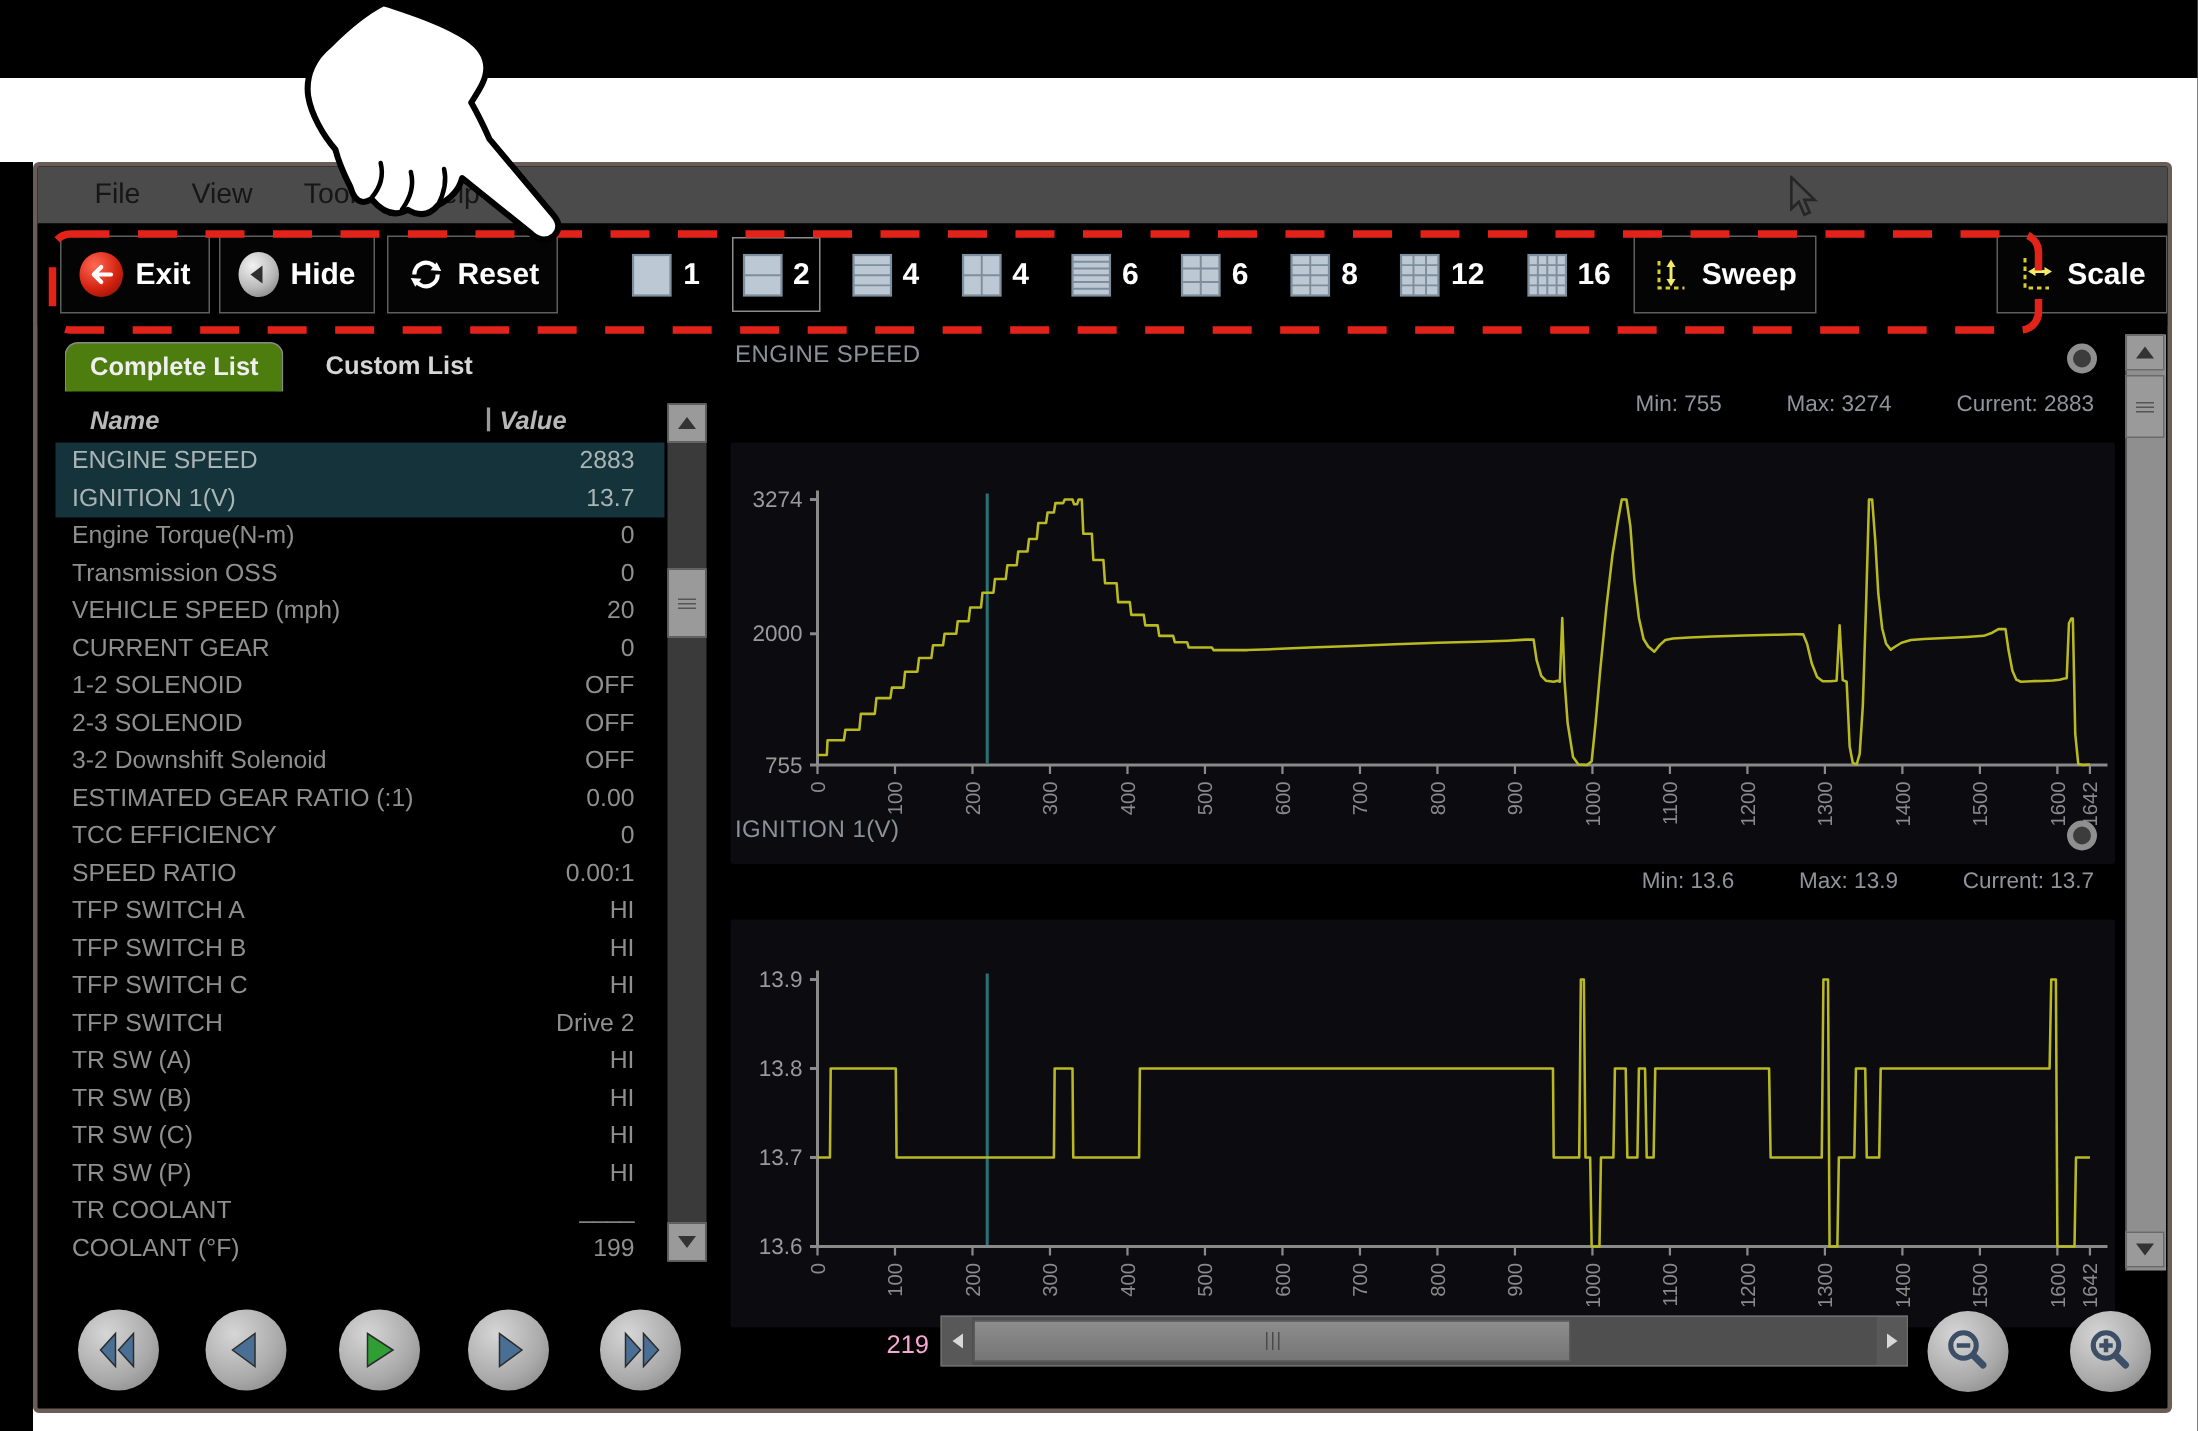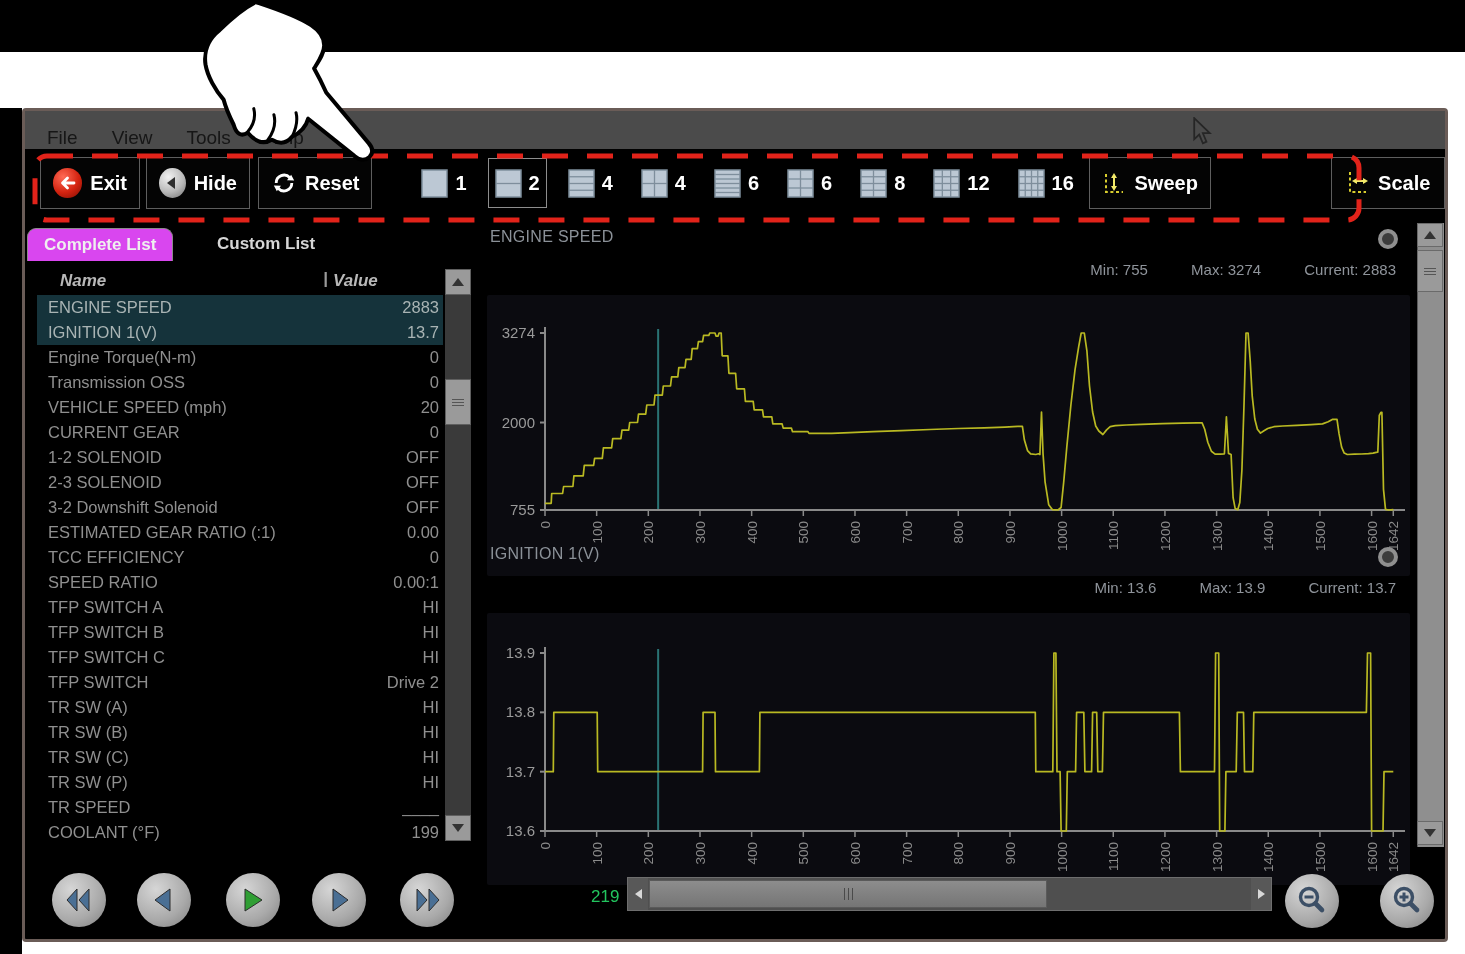--- a/index.html
+++ b/index.html
@@ -5,62 +5,62 @@
   html,body{margin:0;padding:0;}
   body{width:1465px;height:954px;background:#ffffff;font-family:"Liberation Sans",sans-serif;position:relative;overflow:hidden;}
   .abs{position:absolute;}
   
   #top-black-bar{left:0;top:0;width:1465px;height:52px;background:#000;}
   #left-black-strip{left:0;top:108px;width:22px;height:846px;background:#000;}
   
   #app-window{left:22px;top:108px;width:1426px;height:834px;background:#000;border:3px solid #6a5c57;border-radius:4px;box-sizing:border-box;}
   #win-inner{position:absolute;left:0;top:0;width:1420px;height:828px;overflow:hidden;}
   
-  #menu-bar{left:0;top:0;width:100%;height:38px;background:#4b4b4b;display:flex;align-items:flex-end;padding-left:22px;box-sizing:border-box;}
+  #menu-bar{left:0;top:0;width:100%;height:38px;background:#4b4b4b;display:flex;align-items:center;padding-left:38px;box-sizing:border-box;}
   .menu-item{color:#161616;font-size:19px;margin-right:34px;}
   
   #toolbar{left:0;top:38px;width:100%;height:68px;background:#000;display:flex;align-items:center;padding-left:15px;box-sizing:border-box;}
   .tb-box{height:52px;display:flex;align-items:center;justify-content:center;border:1px solid #5e5e5e;background:#040404;color:#fff;font-weight:bold;font-size:20px;gap:8px;padding:0 12px;box-sizing:border-box;}
   .tb-label{color:#fff;}
   .grid-btn{display:flex;align-items:center;gap:7px;margin-left:14px;color:#fff;font-weight:bold;font-size:20px;padding:4px 6px;border:1px solid transparent;}
   .grid-btn.selected{border:1px solid #8d8d8d;height:50px;box-sizing:border-box;}
   .exit-circle{width:30px;height:30px;border-radius:50%;background:radial-gradient(circle at 35% 30%,#ff6a55,#d42310 55%,#7c0d02);display:flex;align-items:center;justify-content:center;}
   .hide-circle{width:30px;height:30px;border-radius:50%;background:radial-gradient(circle at 35% 30%,#f2f2f2,#b9b9b9 55%,#6f6f6f);display:flex;align-items:center;justify-content:center;}
   
   #red-dash-overlay{left:5px;top:40px;width:1334px;height:74px;pointer-events:none;z-index:40;}
   
   .tab{position:absolute;height:32px;display:flex;align-items:center;padding:0 16px;font-size:17px;font-weight:bold;}
-  #tab-complete{left:2px;top:117px;border:1px solid #8a8a8a;border-bottom:none;border-radius:9px 9px 0 0;color:#efefef;background:#d946ef;}
+  #tab-complete{left:18px;top:117px;border:1px solid #8a8a8a;border-bottom:none;border-radius:9px 9px 0 0;color:#efefef;background:#4d7c0f;}
   #tab-custom{left:176px;top:117px;color:#d6d6d6;}
   #list-header{left:12px;top:158px;width:406px;height:26px;color:#b8b8b8;font-weight:bold;font-size:17px;font-style:italic;}
   #col-name{position:absolute;left:23px;top:2px;}
   #col-sep{position:absolute;left:286px;top:0px;color:#9a9a9a;}
   #col-value{position:absolute;left:296px;top:2px;}
   #rows{left:12px;top:184px;width:406px;height:550px;}
   .trow{height:25px;display:flex;align-items:center;font-size:16.5px;color:#8f8f8f;}
   .trow.selected{background:#15333b;color:#a9b4b4;}
   .trow .nm{padding-left:11px;flex:1;white-space:nowrap;}
-  .trow .vl{padding-right:4px;text-align:right;white-space:nowrap;}
+  .trow .vl{padding-right:20px;text-align:right;white-space:nowrap;}
   
   .sb-box{position:absolute;background:#9a9a9a;border:1px solid #5f5f5f;display:flex;align-items:center;justify-content:center;box-sizing:border-box;}
   .sb-arrow{width:0;height:0;}
   .sb-track-v{position:absolute;background:#3a3a3a;}
   .grip-h{display:flex;flex-direction:column;gap:2px;align-items:center;}
   .grip-h i{display:block;width:12px;height:1px;background:#555;}
   .grip-v{display:flex;gap:3px;align-items:center;}
   .grip-v i{display:block;width:1px;height:12px;background:#4a4a4a;}
   
   .chart-title{position:absolute;color:#8b9198;font-size:16px;letter-spacing:.3px;}
   .record-icon{position:absolute;width:12px;height:12px;border-radius:50%;border:4px solid #8f8f8f;background:#3c3c3c;}
   .chart-panel{position:absolute;background:#0b0b10;border-radius:2px;margin-top:40px;}
   .chart-stats{position:absolute;width:923px;text-align:right;color:#8f949b;font-size:15px;box-sizing:border-box;padding-right:14px;}
   .chart-stats span{margin-left:39px;}
   
   .pb-circle{position:absolute;width:54px;height:54px;border-radius:50%;background:radial-gradient(circle at 35% 30%,#d6d6d6,#a9a9a9 60%,#7e7e7e);display:flex;align-items:center;justify-content:center;}
-  #frame-label{position:absolute;color:#22c55e;font-size:17px;}
+  #frame-label{position:absolute;color:#f9a8d4;font-size:17px;}
   #h-scrollbar{position:absolute;left:602px;top:766px;width:645px;height:34px;background:#4f4f4f;border:1px solid #6e6e6e;box-sizing:border-box;}
   #h-thumb{position:absolute;left:21px;top:2px;width:398px;height:28px;background:linear-gradient(#8d8d8d,#757575);border:1px solid #5a5a5a;box-sizing:border-box;display:flex;align-items:center;justify-content:center;}
   .h-arrow-box{position:absolute;top:0;width:20px;height:32px;background:#585858;display:flex;align-items:center;justify-content:center;}
   text{font-family:"Liberation Sans",sans-serif;}
 </style>
 </head>
 <body>
 
 <div id="top-black-bar" class="abs"></div>
 <div id="left-black-strip" class="abs"></div>
@@ -303,21 +303,21 @@
         </div>
         <div class="trow">
           <span class="nm">TR SW (C)</span>
           <span class="vl">HI</span>
         </div>
         <div class="trow">
           <span class="nm">TR SW (P)</span>
           <span class="vl">HI</span>
         </div>
         <div class="trow">
-          <span class="nm">TR SPEED</span>
+          <span class="nm">TR COOLANT</span>
           <span class="vl">____</span>
         </div>
         <div class="trow">
           <span class="nm">COOLANT (°F)</span>
           <span class="vl">199</span>
         </div>
       </div>
 
   <div class="sb-track-v" style="left:420px;top:158px;width:26px;height:572px"></div>
   <div class="sb-box" style="left:420px;top:158px;width:26px;height:26px">

